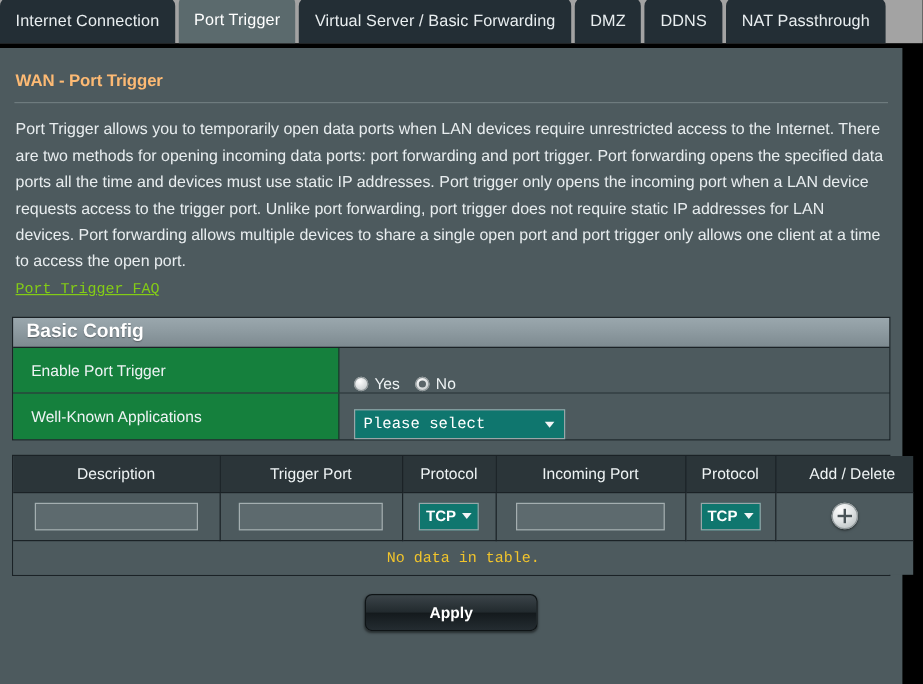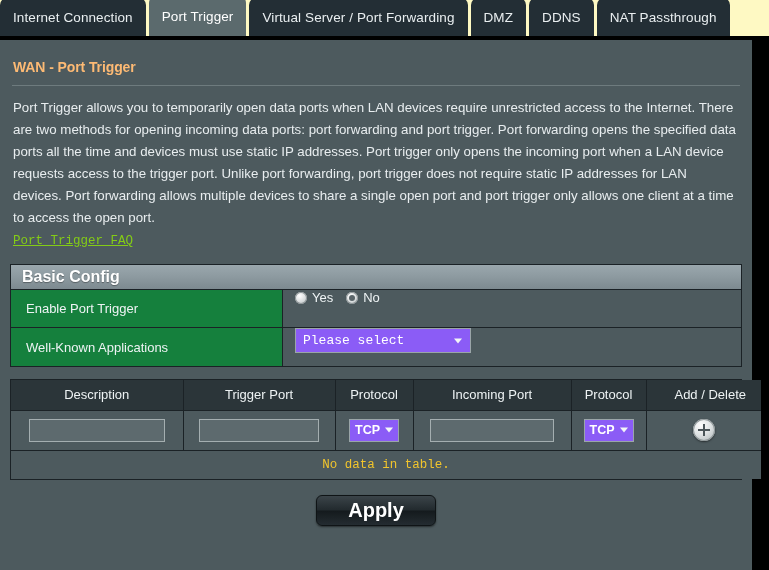--- a/index.html
+++ b/index.html
@@ -16,21 +16,21 @@
     background: #000000;
   }
 
   
   .tabbar {
     position: absolute;
     left: 0; top: 0;
     width: 769px; height: 36px;
     display: flex;
     align-items: flex-end;
-    background: #fef9c3;
+    background: #a3a3a3;
   }
   .tab {
     height: 38px;
     display: flex;
     align-items: center;
     justify-content: center;
     padding: 0 13px;
     margin-right: 3px;
     color: #e9eef0;
     font-size: 13.5px;
@@ -118,21 +118,21 @@
     font-size: 13px;
     display: flex;
     align-items: center;
     padding-left: 15px;
     border-right: 1px solid #1b2226;
   }
   .form-value {
     flex: 1;
     background: #4d5a5e;
     display: flex;
-    align-items: flex-start;
+    align-items: flex-end;
     padding-left: 12px;
   }
 
   
   .radio-group { display: flex; align-items: center; }
   .radio-item {
     display: flex; align-items: center;
     margin-right: 13px;
     cursor: pointer;
   }
@@ -155,21 +155,21 @@
   .radio-label {
     color: #eef3f4;
     font-size: 13px;
   }
 
   
   .select {
     position: relative;
     width: 176px;
     height: 25px;
-    background: #8b5cf6;
+    background: #0f766e;
     border: 1px solid #9aa5a8;
     display: flex;
     align-items: center;
     padding-left: 7px;
     color: #ffffff;
     font-family: "Liberation Mono", monospace;
     font-size: 13px;
     cursor: pointer;
   }
   .select .caret {
@@ -249,26 +249,26 @@
   .add-btn::before { left: 5px; top: 10px; width: 12px; height: 2px; }
   .add-btn::after  { top: 5px; left: 10px; height: 12px; width: 2px; }
 
   
   .apply-wrap {
     display: flex;
     justify-content: center;
     padding-top: 15px;
   }
   .apply-btn {
-    width: 120px; height: 31px;
+    width: 144px; height: 31px;
     border-radius: 6px;
     background: linear-gradient(to bottom, #3b4449 0%, #222a2e 48%, #141a1d 52%, #242c31 100%);
     border: 1px solid #0f1416;
     color: #ffffff;
-    font-size: 20px;
+    font-size: 13px;
     font-weight: bold;
     display: flex;
     align-items: center;
     justify-content: center;
     cursor: pointer;
     box-shadow: 0 1px 2px rgba(0,0,0,.5);
   }
 </style>
 </head>
 <body>
@@ -276,21 +276,21 @@
 <div id="app">
 
   <div class="tabbar">
     <div class="tab">
         <span>Internet Connection</span>
       </div>
     <div class="tab active">
         <span>Port Trigger</span>
       </div>
     <div class="tab">
-        <span>Virtual Server / Port Forwarding</span>
+        <span>Virtual Server / Basic Forwarding</span>
       </div>
     <div class="tab">
         <span>DMZ</span>
       </div>
     <div class="tab">
         <span>DDNS</span>
       </div>
     <div class="tab">
         <span>NAT Passthrough</span>
       </div>

